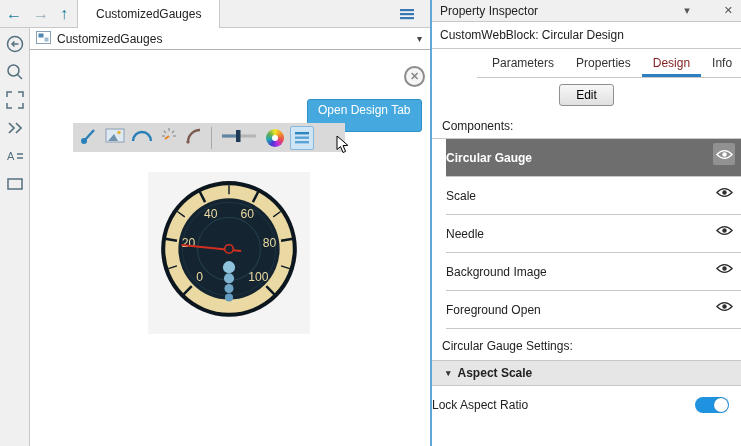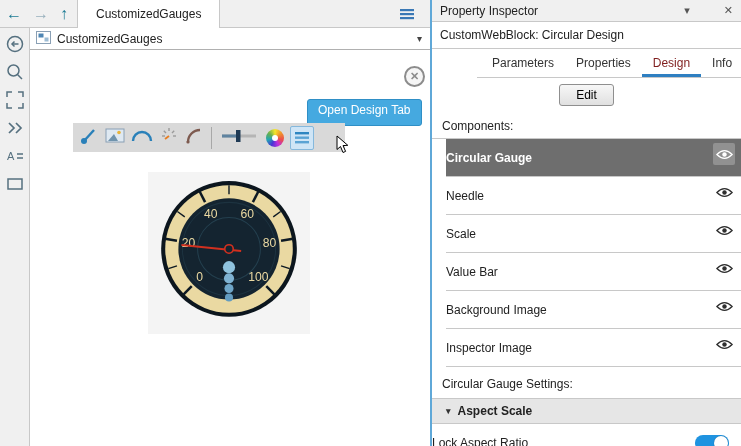--- a/index.html
+++ b/index.html
@@ -20,21 +20,21 @@
   #addressbar { position:absolute; left:30px; top:28px; width:400px; height:22px; background:#fff; border-bottom:1px solid #b0b0b0; display:flex; align-items:center; padding-left:6px; gap:6px; }
   .addr-dropdown { position:absolute; right:8px; color:#444; font-size:10px; }
 
   
   #left-toolbar { position:absolute; left:0; top:28px; width:30px; height:418px; background:#f0f0f0; border-right:1px solid #c8c8c8; display:flex; flex-direction:column; align-items:center; padding-top:6px; gap:8px; }
   .ltool { width:20px; height:20px; display:flex; align-items:center; justify-content:center; }
 
   
   #canvas { position:absolute; left:30px; top:50px; width:400px; height:396px; background:#fff; }
   .close-btn { position:absolute; left:374px; top:16px; width:21px; height:21px; border:2px solid #8c8c8c; border-radius:50%; background:#f5f5f5; color:#8c8c8c; font-size:11px; font-weight:bold; display:flex; align-items:center; justify-content:center; }
-  .tooltip { position:absolute; left:277px; top:49px; height:27px; background:#45a9e0; border:1px solid #2f8fc6; border-radius:3px; color:#fff; padding:3px 10px; }
+  .tooltip { position:absolute; left:277px; top:49px; height:33px; background:#45a9e0; border:1px solid #2f8fc6; border-radius:3px; color:#fff; padding:3px 10px; }
   .icon-strip { position:absolute; left:43px; top:73px; width:272px; height:29px; background:#d9d9d9; display:flex; align-items:center; gap:6px; padding:0 6px; }
   .strip-divider { width:1px; height:22px; background:#a8a8a8; margin:0 2px; }
   .design-grid-btn { width:24px; height:24px; background:#cfe5f6; border:1px solid #85b8dc; border-radius:2px; display:flex; align-items:center; justify-content:center; }
   .color-wheel { width:18px; height:18px; border-radius:50%; background:conic-gradient(#f5e62a,#f0932b,#eb4d4b,#be2edd,#4834d4,#22a6b3,#6ab04c,#f5e62a); position:relative; }
   .color-wheel .hub { position:absolute; left:6px; top:6px; width:6px; height:6px; border-radius:50%; background:#fff; }
   .cursor-overlay { position:absolute; left:306px; top:85px; }
   .gauge-box { position:absolute; left:118px; top:122px; width:162px; height:162px; background:#f4f4f4; }
 
   
   #panel { position:absolute; left:430px; top:0; width:311px; height:446px; background:#fff; border-left:2px solid #5fa8d8; }
@@ -277,57 +277,48 @@
     <div class="comp-row selected">
       <span>Circular Gauge</span>
       <span class="eye-cell">
         <svg width="17" height="11" viewBox="0 0 20 12">
             <path d="M1 6 Q10 -3 19 6 Q10 15 1 6 Z" fill="none" stroke="currentColor" stroke-width="1.4"></path>
             <circle cx="10" cy="6" r="2.6" fill="currentColor"></circle>
           </svg>
       </span>
     </div>
     <div class="comp-row">
+      <span>Scale</span>
+      <span class="eye-cell">
+        <svg width="17" height="11" viewBox="0 0 20 12">
+            <path d="M1 6 Q10 -3 19 6 Q10 15 1 6 Z" fill="none" stroke="currentColor" stroke-width="1.4"></path>
+            <circle cx="10" cy="6" r="2.6" fill="currentColor"></circle>
+          </svg>
+      </span>
+    </div>
+    <div class="comp-row">
       <span>Needle</span>
-      <span class="eye-cell">
-        <svg width="17" height="11" viewBox="0 0 20 12">
-            <path d="M1 6 Q10 -3 19 6 Q10 15 1 6 Z" fill="none" stroke="currentColor" stroke-width="1.4"></path>
-            <circle cx="10" cy="6" r="2.6" fill="currentColor"></circle>
-          </svg>
-      </span>
-    </div>
-    <div class="comp-row">
-      <span>Scale</span>
-      <span class="eye-cell">
-        <svg width="17" height="11" viewBox="0 0 20 12">
-            <path d="M1 6 Q10 -3 19 6 Q10 15 1 6 Z" fill="none" stroke="currentColor" stroke-width="1.4"></path>
-            <circle cx="10" cy="6" r="2.6" fill="currentColor"></circle>
-          </svg>
-      </span>
-    </div>
-    <div class="comp-row">
-      <span>Value Bar</span>
       <span class="eye-cell">
         <svg width="17" height="11" viewBox="0 0 20 12">
             <path d="M1 6 Q10 -3 19 6 Q10 15 1 6 Z" fill="none" stroke="currentColor" stroke-width="1.4"></path>
             <circle cx="10" cy="6" r="2.6" fill="currentColor"></circle>
           </svg>
       </span>
     </div>
     <div class="comp-row">
       <span>Background Image</span>
       <span class="eye-cell">
         <svg width="17" height="11" viewBox="0 0 20 12">
             <path d="M1 6 Q10 -3 19 6 Q10 15 1 6 Z" fill="none" stroke="currentColor" stroke-width="1.4"></path>
             <circle cx="10" cy="6" r="2.6" fill="currentColor"></circle>
           </svg>
       </span>
     </div>
     <div class="comp-row">
-      <span>Inspector Image</span>
+      <span>Foreground Open</span>
       <span class="eye-cell">
         <svg width="17" height="11" viewBox="0 0 20 12">
             <path d="M1 6 Q10 -3 19 6 Q10 15 1 6 Z" fill="none" stroke="currentColor" stroke-width="1.4"></path>
             <circle cx="10" cy="6" r="2.6" fill="currentColor"></circle>
           </svg>
       </span>
     </div>
   </div>
 
   <div class="settings-label">Circular Gauge Settings:</div>

